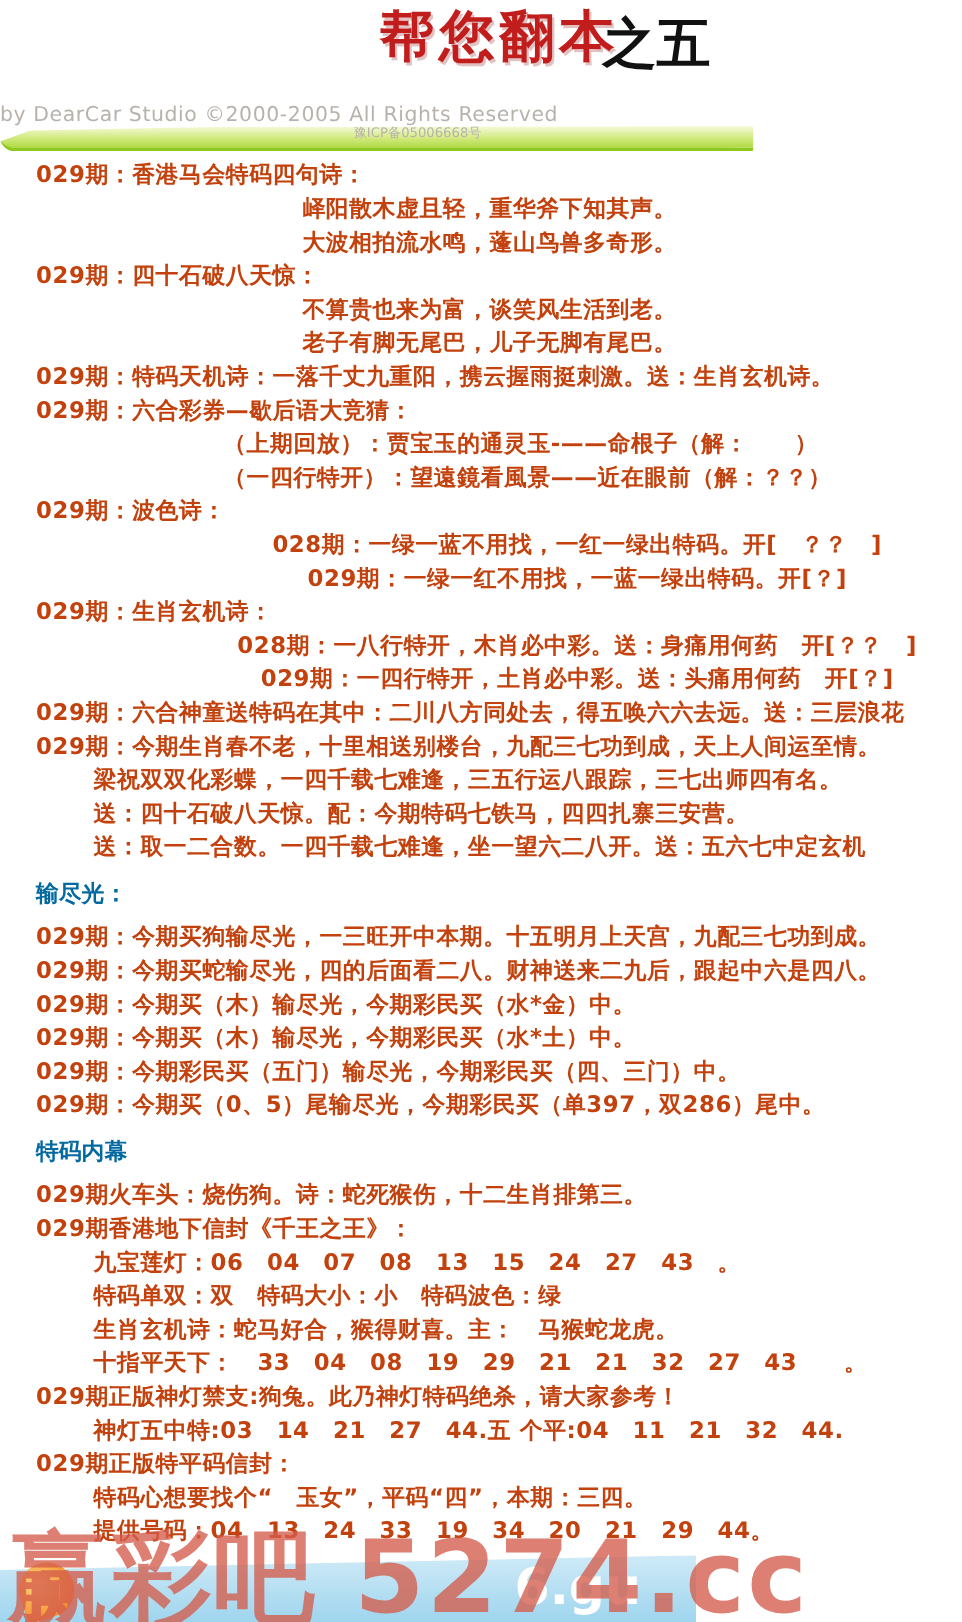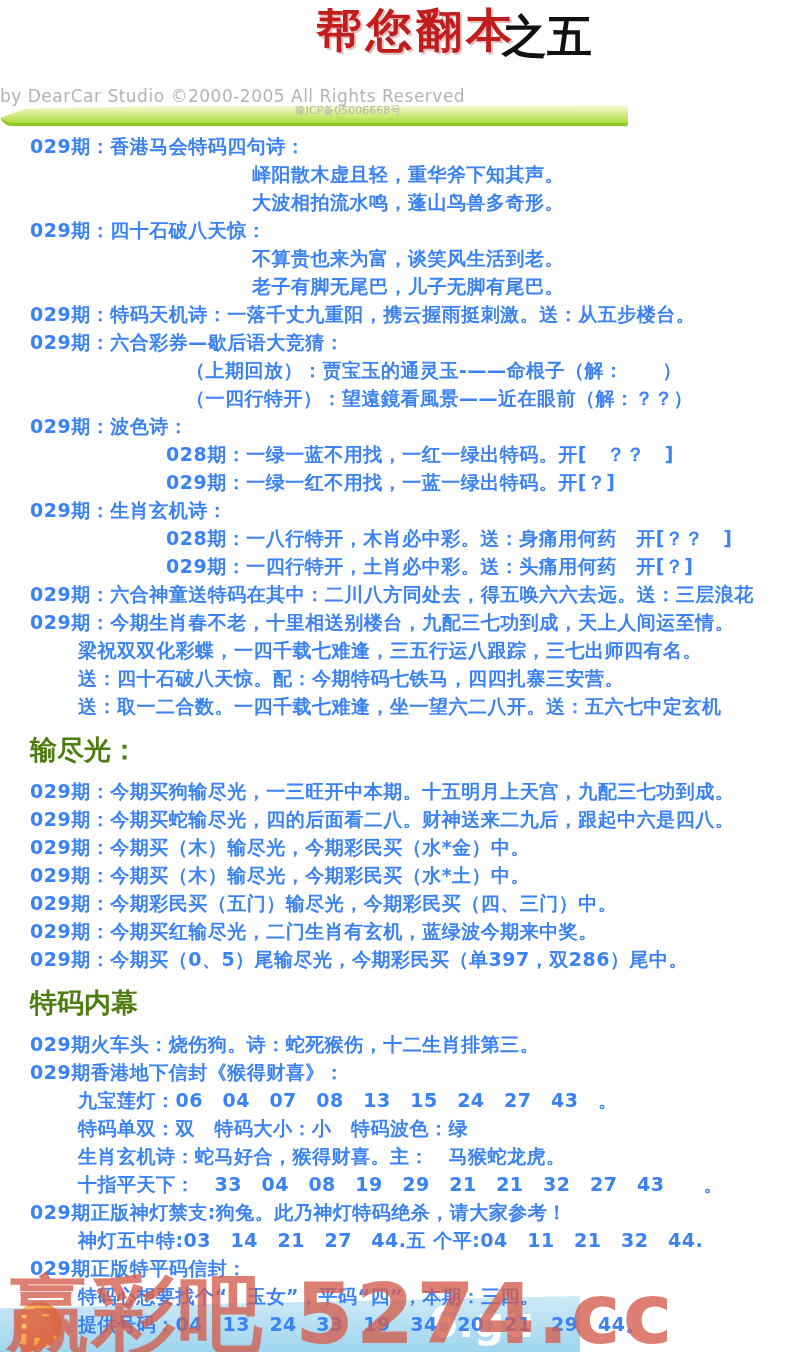--- a/index.html
+++ b/index.html
@@ -17,27 +17,27 @@
           color:#b7b2ac;z-index:1;letter-spacing:.5px;}
   .icp{position:absolute;left:0;width:640px;top:103px;text-align:center;font-size:11px;
        color:#b7b2ac;z-index:1;padding-left:28px;}
   .band{position:absolute;left:0;top:105px;width:628px;height:18px;
         background:linear-gradient(to bottom,#f6fbdc,#d3ea81 55%,#aeda42);
         border-bottom:3px solid #8cc81e;border-radius:12px 3px 3px 16px;
         clip-path:polygon(0 62%,4% 18%,28% 4%,100% 0,100% 100%,0 100%);}
 
   
   main{position:absolute;left:30px;top:132px;right:6px;z-index:3;}
-  .line{font-size:19px;font-weight:bold;color:#3b82f6;line-height:28px;height:28px;
+  .line{font-size:19px;font-weight:bold;color:#c2410c;line-height:28px;height:28px;
         white-space:nowrap;letter-spacing:.5px;}
   .ind1{padding-left:48px;}
-  .ind2{padding-left:136px;}
+  .ind2{padding-left:136px;text-align:center;}
   .ind3{padding-left:156px;}
   .ind4{padding-left:222px;}
-  .section-heading{font-size:27px;font-weight:bold;color:#4d7c0f;margin:12px 0 9px 0;}
+  .section-heading{font-size:19px;font-weight:bold;color:#0369a1;margin:12px 0 9px 0;}
 
   
   .blue-box{position:absolute;left:0;top:1296px;width:580px;height:56px;z-index:1;
             background:linear-gradient(to bottom,#cfeaf7,#9ed5ee);
             clip-path:polygon(0 22%,100% 0,100% 100%,0 100%);}
   .blue-text{position:absolute;right:46px;top:2px;font-size:42px;font-weight:bold;color:#ffffff;margin-left:40px;}
   .flame{position:absolute;left:16px;top:1302px;width:46px;height:46px;z-index:2;
          background:radial-gradient(circle at 35% 35%,#ffd27a,#f59b3c 60%,#ee7d22);
          border-radius:50% 50% 50% 4px;transform:rotate(-18deg);}
   .wm-red{position:absolute;left:6px;top:1258px;z-index:4;white-space:nowrap;
@@ -57,46 +57,45 @@
     <div class="band"></div>
   </header>
 
   <main id="content">
       <div class="line">029期：香港马会特码四句诗：</div>
       <div class="line ind4">峄阳散木虚且轻，重华斧下知其声。</div>
       <div class="line ind4">大波相拍流水鸣，蓬山鸟兽多奇形。</div>
       <div class="line">029期：四十石破八天惊：</div>
       <div class="line ind4">不算贵也来为富，谈笑风生活到老。</div>
       <div class="line ind4">老子有脚无尾巴，儿子无脚有尾巴。</div>
-      <div class="line">029期：特码天机诗：一落千丈九重阳，携云握雨挺刺激。送：从五步楼台。</div>
+      <div class="line">029期：特码天机诗：一落千丈九重阳，携云握雨挺刺激。送：生肖玄机诗。</div>
       <div class="line">029期：六合彩券—歇后语大竞猜：</div>
       <div class="line ind3">（上期回放）：贾宝玉的通灵玉-——命根子（解：　　）</div>
       <div class="line ind3">（一四行特开）：望遠鏡看風景——近在眼前（解：？？）</div>
       <div class="line">029期：波色诗：</div>
       <div class="line ind2">028期：一绿一蓝不用找，一红一绿出特码。开[　？？　]</div>
       <div class="line ind2">029期：一绿一红不用找，一蓝一绿出特码。开[？]</div>
       <div class="line">029期：生肖玄机诗：</div>
       <div class="line ind2">028期：一八行特开，木肖必中彩。送：身痛用何药　开[？？　]</div>
       <div class="line ind2">029期：一四行特开，土肖必中彩。送：头痛用何药　开[？]</div>
       <div class="line">029期：六合神童送特码在其中：二川八方同处去，得五唤六六去远。送：三层浪花</div>
       <div class="line">029期：今期生肖春不老，十里相送别楼台，九配三七功到成，天上人间运至情。</div>
       <div class="line ind1">梁祝双双化彩蝶，一四千载七难逢，三五行运八跟踪，三七出师四有名。</div>
       <div class="line ind1">送：四十石破八天惊。配：今期特码七铁马，四四扎寨三安营。</div>
       <div class="line ind1">送：取一二合数。一四千载七难逢，坐一望六二八开。送：五六七中定玄机</div>
       <div class="section-heading">输尽光：</div>
       <div class="line">029期：今期买狗输尽光，一三旺开中本期。十五明月上天宫，九配三七功到成。</div>
       <div class="line">029期：今期买蛇输尽光，四的后面看二八。财神送来二九后，跟起中六是四八。</div>
       <div class="line">029期：今期买（木）输尽光，今期彩民买（水*金）中。</div>
       <div class="line">029期：今期买（木）输尽光，今期彩民买（水*土）中。</div>
       <div class="line">029期：今期彩民买（五门）输尽光，今期彩民买（四、三门）中。</div>
-      <div class="line">029期：今期买红输尽光，二门生肖有玄机，蓝绿波今期来中奖。</div>
       <div class="line">029期：今期买（0、5）尾输尽光，今期彩民买（单397，双286）尾中。</div>
       <div class="section-heading">特码内幕</div>
       <div class="line">029期火车头：烧伤狗。诗：蛇死猴伤，十二生肖排第三。</div>
-      <div class="line">029期香港地下信封《猴得财喜》：</div>
+      <div class="line">029期香港地下信封《千王之王》：</div>
       <div class="line ind1">九宝莲灯：06　04　07　08　13　15　24　27　43　。</div>
       <div class="line ind1">特码单双：双　特码大小：小　特码波色：绿</div>
       <div class="line ind1">生肖玄机诗：蛇马好合，猴得财喜。主：　马猴蛇龙虎。</div>
       <div class="line ind1">十指平天下：　33　04　08　19　29　21　21　32　27　43　　。</div>
       <div class="line">029期正版神灯禁支:狗兔。此乃神灯特码绝杀，请大家参考！</div>
       <div class="line ind1">神灯五中特:03　14　21　27　44.五 个平:04　11　21　32　44.</div>
       <div class="line">029期正版特平码信封：</div>
       <div class="line ind1">特码心想要找个“　玉女”，平码“四”，本期：三四。</div>
       <div class="line ind1">提供号码：04　13　24　33　19　34　20　21　29　44。</div>
     </main>

